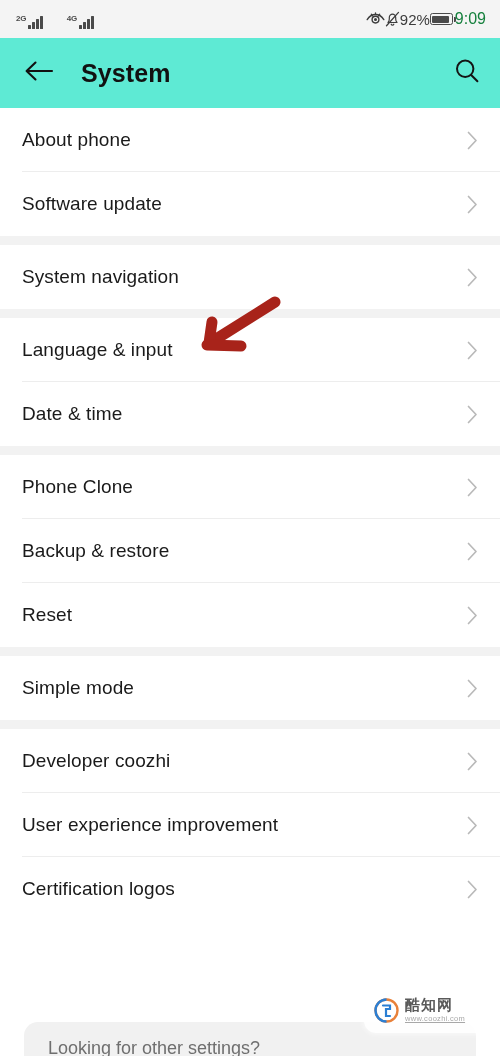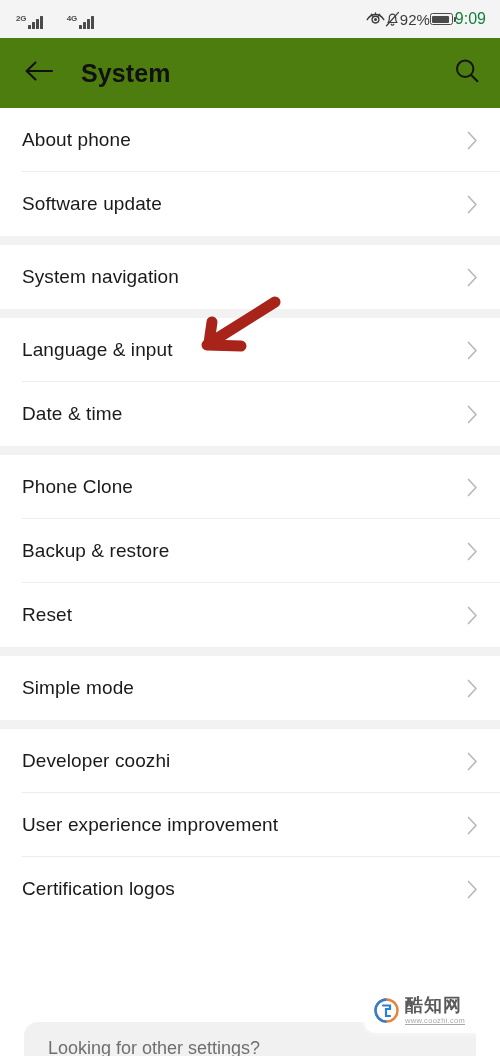--- a/index.html
+++ b/index.html
@@ -107,21 +107,21 @@
     display: block;
     height: 100%;
     width: 92%;
     background: #4a4a4a;
     border-radius: 1px;
   }
 
   
   .app-bar {
     height: 70px;
-    background: #4d7c0f;
+    background: #5eead4;
     display: flex;
     align-items: center;
     padding: 0 14px 0 22px;
     box-sizing: border-box;
     position: relative;
   }
   .back-btn {
     width: 34px;
     height: 34px;
     display: flex;
@@ -229,21 +229,21 @@
     height: 25px;
     flex: none;
   }
   .wm-text {
     display: flex;
     flex-direction: column;
     justify-content: center;
     line-height: 1;
   }
   .wm-cn {
-    font-size: 18px;
+    font-size: 15px;
     color: #5a5a5a;
     font-weight: 700;
     letter-spacing: 1px;
   }
   .wm-url {
     font-size: 7.5px;
     color: #a8a8a8;
     letter-spacing: 0.3px;
     margin-top: 3px;
     text-decoration: underline;

